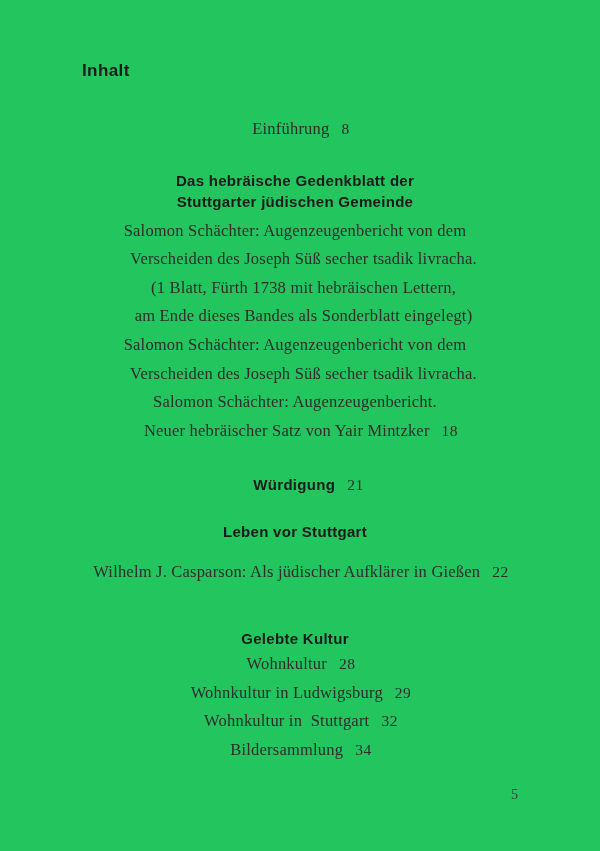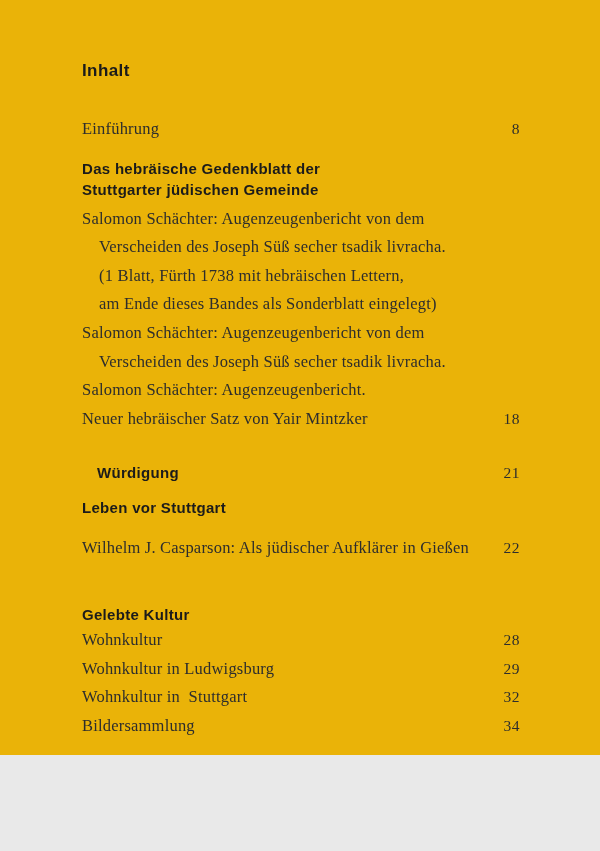--- a/index.html
+++ b/index.html
@@ -1,40 +1,40 @@
 <!DOCTYPE html>
 <html><head>
 <meta charset="utf-8">
 <style>
   html,body { margin:0; padding:0; background:#e9e9e9; }
   .page {
     position:relative;
-    width:600px; height:755px;
+    width:600px; height:851px;
     margin:0 auto;
-    background:#eab308;
+    background:#22c55e;
     font-family:"Liberation Serif", serif;
     overflow:hidden;
   }
   .content {
     position:absolute;
     left:82px; top:61px;
     width:438px;
   }
   .title {
     font-family:"Liberation Sans", sans-serif;
     font-weight:700;
     font-size:17px;
     line-height:20px;
     letter-spacing:0.4px;
     color:#1b1b1b;
     margin:0 0 34px 0;
   }
   .row {
     display:flex;
-    justify-content:space-between;
+    justify-content:center;
     align-items:baseline;
   }
   .serif {
     font-family:"Liberation Serif", serif;
     font-size:16.5px;
     line-height:28.6px;
     letter-spacing:0.2px;
     color:#2d2d2d;
   }
   .bold {
@@ -49,21 +49,21 @@
   .indent .t { padding-left:17px; }
   .p {
     font-family:"Liberation Serif", serif;
     font-weight:400;
     font-size:15.5px;
     letter-spacing:0.5px;
     color:#2d2d2d;
     flex-shrink:0;
     padding-left:12px;
   }
-  .mt18 { margin-top:14px; }
+  .mt18 { margin-top:26px; }
   .mt5  { margin-top:5px; }
   .mt29 { margin-top:29px;margin-left:15px; }
   .mt27 { margin-top:41px; }
   .mt2  { margin-top:16px; }
   .mt1  { margin-top:1px; }
   .folio {
     position:absolute;
     top:787px;
     left:82px;
     width:436px;

